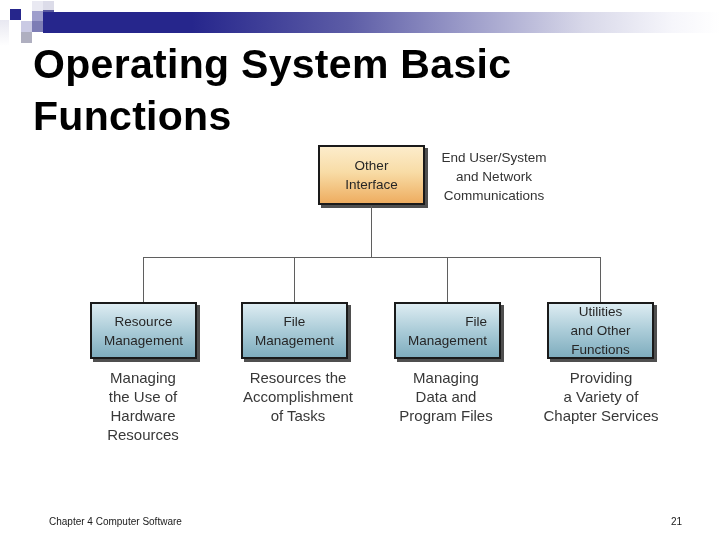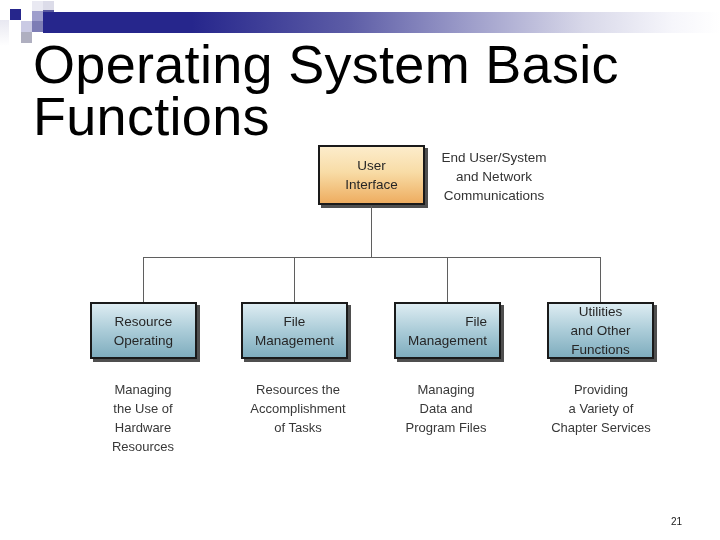--- a/index.html
+++ b/index.html
@@ -19,22 +19,22 @@
   }
   .gradient-bar {
     position: absolute; left: 43px; top: 12px; right: 0; height: 21px;
     background: linear-gradient(90deg,
       #26268c 0%, #26268c 22%, #5c5ca6 45%, #9a9ac8 62%,
       #d8d8e9 80%, #f6f6fb 93%, #ffffff 100%);
   }
   
   .title {
     position: absolute; left: 33px; top: 38px;
-    font-size: 54px; line-height: 52px; color: #000000;
-    white-space: pre-line; letter-spacing: 0.3px;
+    font-size: 41px; line-height: 52px; color: #000000;
+    white-space: pre-line; letter-spacing: 0.3px; font-weight: bold;
   }
   
   .node {
     position: absolute;
     border: 2px solid #1a1a1a;
     box-shadow: 3px 3px 0 #4f4f4f;
     display: flex; align-items: center; justify-content: center;
     text-align: center; white-space: pre-line;
     color: #262626; font-size: 13.5px; line-height: 19px;
   }
@@ -51,22 +51,22 @@
   .line-stem    { left: 371px; top: 206px; width: 1px; height: 51px; }
   .line-cross   { left: 143px; top: 257px; width: 458px; height: 1px; }
   .line-drop    { top: 258px; width: 1px; height: 44px; }
   
   .root-note {
     position: absolute; left: 406px; top: 148px; width: 176px;
     text-align: center; font-size: 13.5px; line-height: 19px;
     color: #333333; white-space: pre-line;
   }
   .caption {
-    position: absolute; top: 380px; width: 160px;
-    text-align: center; font-size: 13px; line-height: 19px;
+    position: absolute; top: 368px; width: 160px;
+    text-align: center; font-size: 15px; line-height: 19px;
     color: #383838; white-space: pre-line;
   }
   
   .footer-text {
     position: absolute; left: 49px; top: 516px;
     font-size: 10px; line-height: 12px; color: #1a1a1a;
   }
   .page-number {
     position: absolute; right: 38px; top: 516px;
     font-size: 10px; line-height: 12px; color: #1a1a1a; 
@@ -88,35 +88,35 @@
     <div class="sq" style="left:32px; top:21px; width:11px; height:11px; background:#7d7db5;"></div>
     <div class="sq" style="left:21px; top:32px; width:11px; height:11px; background:#afafc0;"></div>
     <div class="gradient-bar"></div>
   </div>
 
   <div class="title">Operating System Basic
 Functions</div>
 
   <div>
 
-    <div class="node node-root">User
+    <div class="node node-root">Other
 Interface</div>
     <div class="root-note">End User/System
 and Network
 Communications</div>
 
     <div class="line line-stem"></div>
     <div class="line line-cross"></div>
     <div class="line line-drop" style="left:143px;"></div>
     <div class="line line-drop" style="left:294px;"></div>
     <div class="line line-drop" style="left:447px;"></div>
     <div class="line line-drop" style="left:600px;"></div>
 
     <div class="node node-branch" style="left:90px;">Resource
-Operating</div>
+Management</div>
     <div class="node node-branch" style="left:241px;">File
 Management</div>
     <div class="node node-branch" style="left:394px;text-align:right;">File
 Management</div>
     <div class="node node-branch" style="left:547px;">Utilities
 and Other
 Functions</div>
 
     <div class="caption" style="left:63px;">Managing
 the Use of
@@ -126,15 +126,16 @@
 Accomplishment
 of Tasks</div>
     <div class="caption" style="left:366px;">Managing
 Data and
 Program Files</div>
     <div class="caption" style="left:521px;">Providing
 a Variety of
 Chapter Services</div>
   </div>
 
+  <div class="footer-text">Chapter 4 Computer Software</div>
   <div class="page-number">21</div>
 
 </div>
 
 </body></html>

